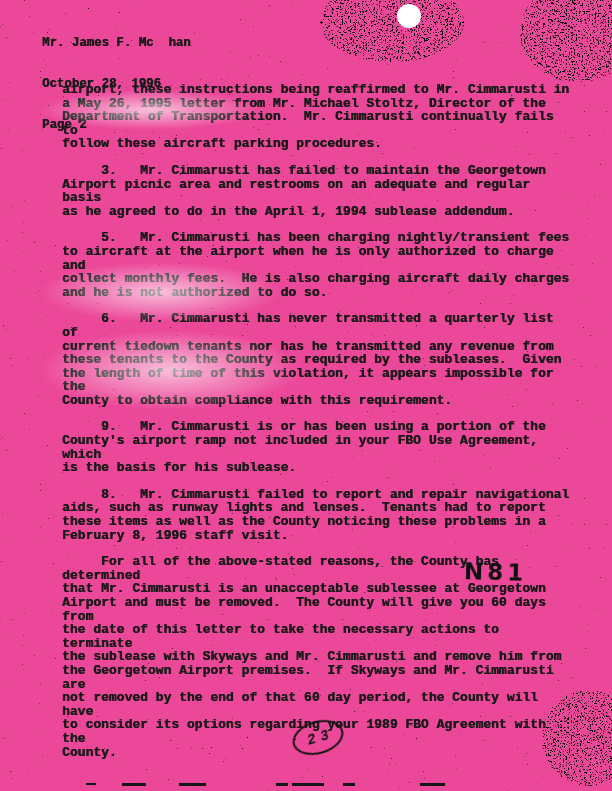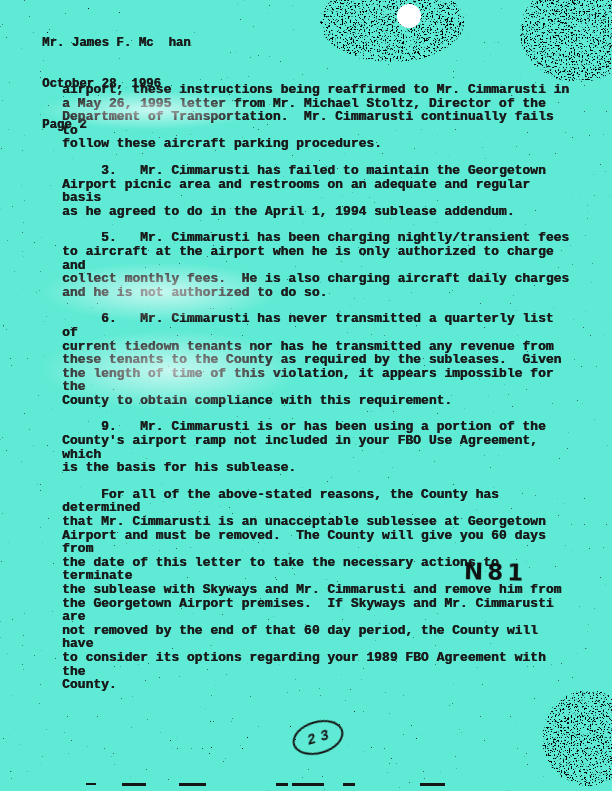--- a/index.html
+++ b/index.html
@@ -4,21 +4,21 @@
 <style>
   html, body { margin: 0; padding: 0; }
   body {
     width: 612px; height: 791px;
     background: #e8e8e8;
     font-family: "Liberation Mono", monospace;
   }
   .sheet {
     position: relative;
     width: 612px; height: 791px;
-    background: #5eead4;
+    background: #ec4899;
     overflow: hidden;
   }
   .typewriter {
     font-family: "Liberation Mono", monospace;
     font-weight: 700;
     color: #1a1a1a;
     text-shadow: 0.5px 0 0 rgba(20,20,20,0.85), 0 0.4px 0 rgba(20,20,20,0.35);
     filter: blur(0.2px);
   }
   .header {
@@ -146,20 +146,24 @@
 collect monthly fees.  He is also charging aircraft daily charges
 and he is not authorized to do so.</p>
     <p class="para">     6.   Mr. Cimmarusti has never transmitted a quarterly list of
 current tiedown tenants nor has he transmitted any revenue from
 these tenants to the County as required by the subleases.  Given
 the length of time of this violation, it appears impossible for the
 County to obtain compliance with this requirement.</p>
     <p class="para">     9.   Mr. Cimmarusti is or has been using a portion of the
 County's airport ramp not included in your FBO Use Agreement, which
 is the basis for his sublease.</p>
+    <p class="para">     8.   Mr. Cimmarusti failed to report and repair navigational
+aids, such as runway lights and lenses.  Tenants had to report
+these items as well as the County noticing these problems in a
+February 8, 1996 staff visit.</p>
     <p class="para">     For all of the above-stated reasons, the County has determined
 that Mr. Cimmarusti is an unacceptable sublessee at Georgetown
 Airport and must be removed.  The County will give you 60 days from
 the date of this letter to take the necessary actions to terminate
 the sublease with Skyways and Mr. Cimmarusti and remove him from
 the Georgetown Airport premises.  If Skyways and Mr. Cimmarusti are
 not removed by the end of that 60 day period, the County will have
 to consider its options regarding your 1989 FBO Agreement with the
 County.</p>
   </div>

